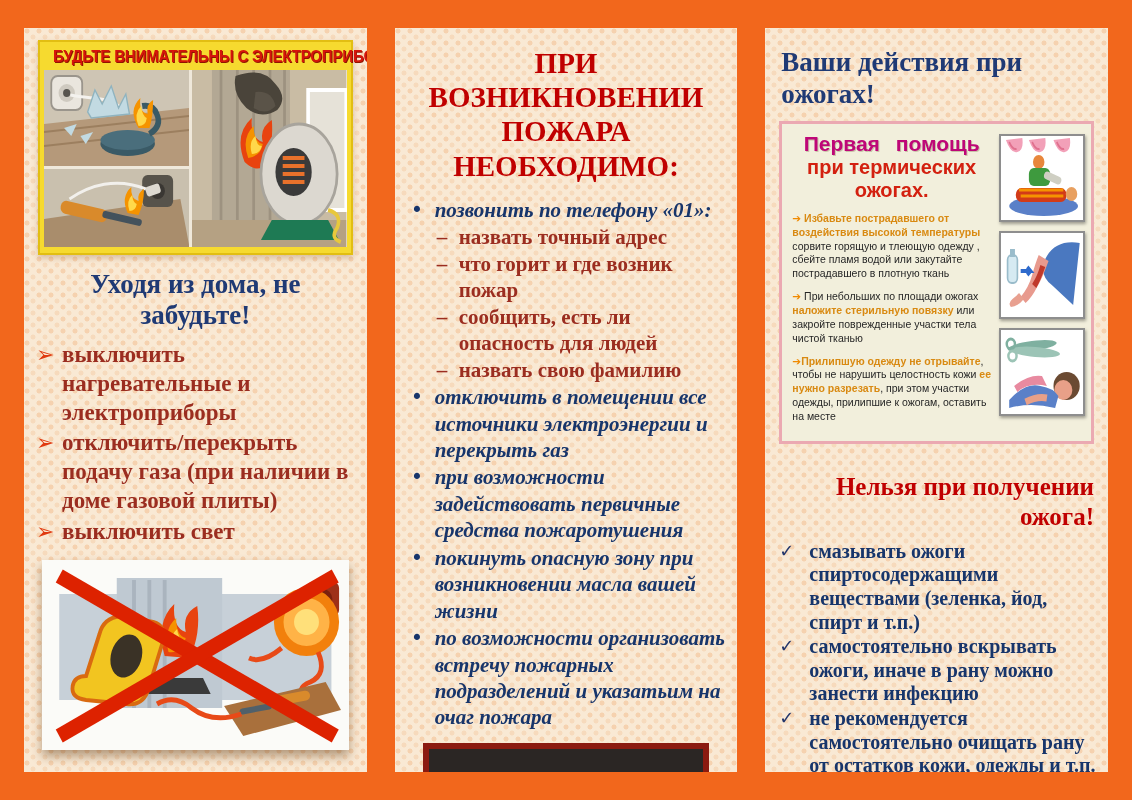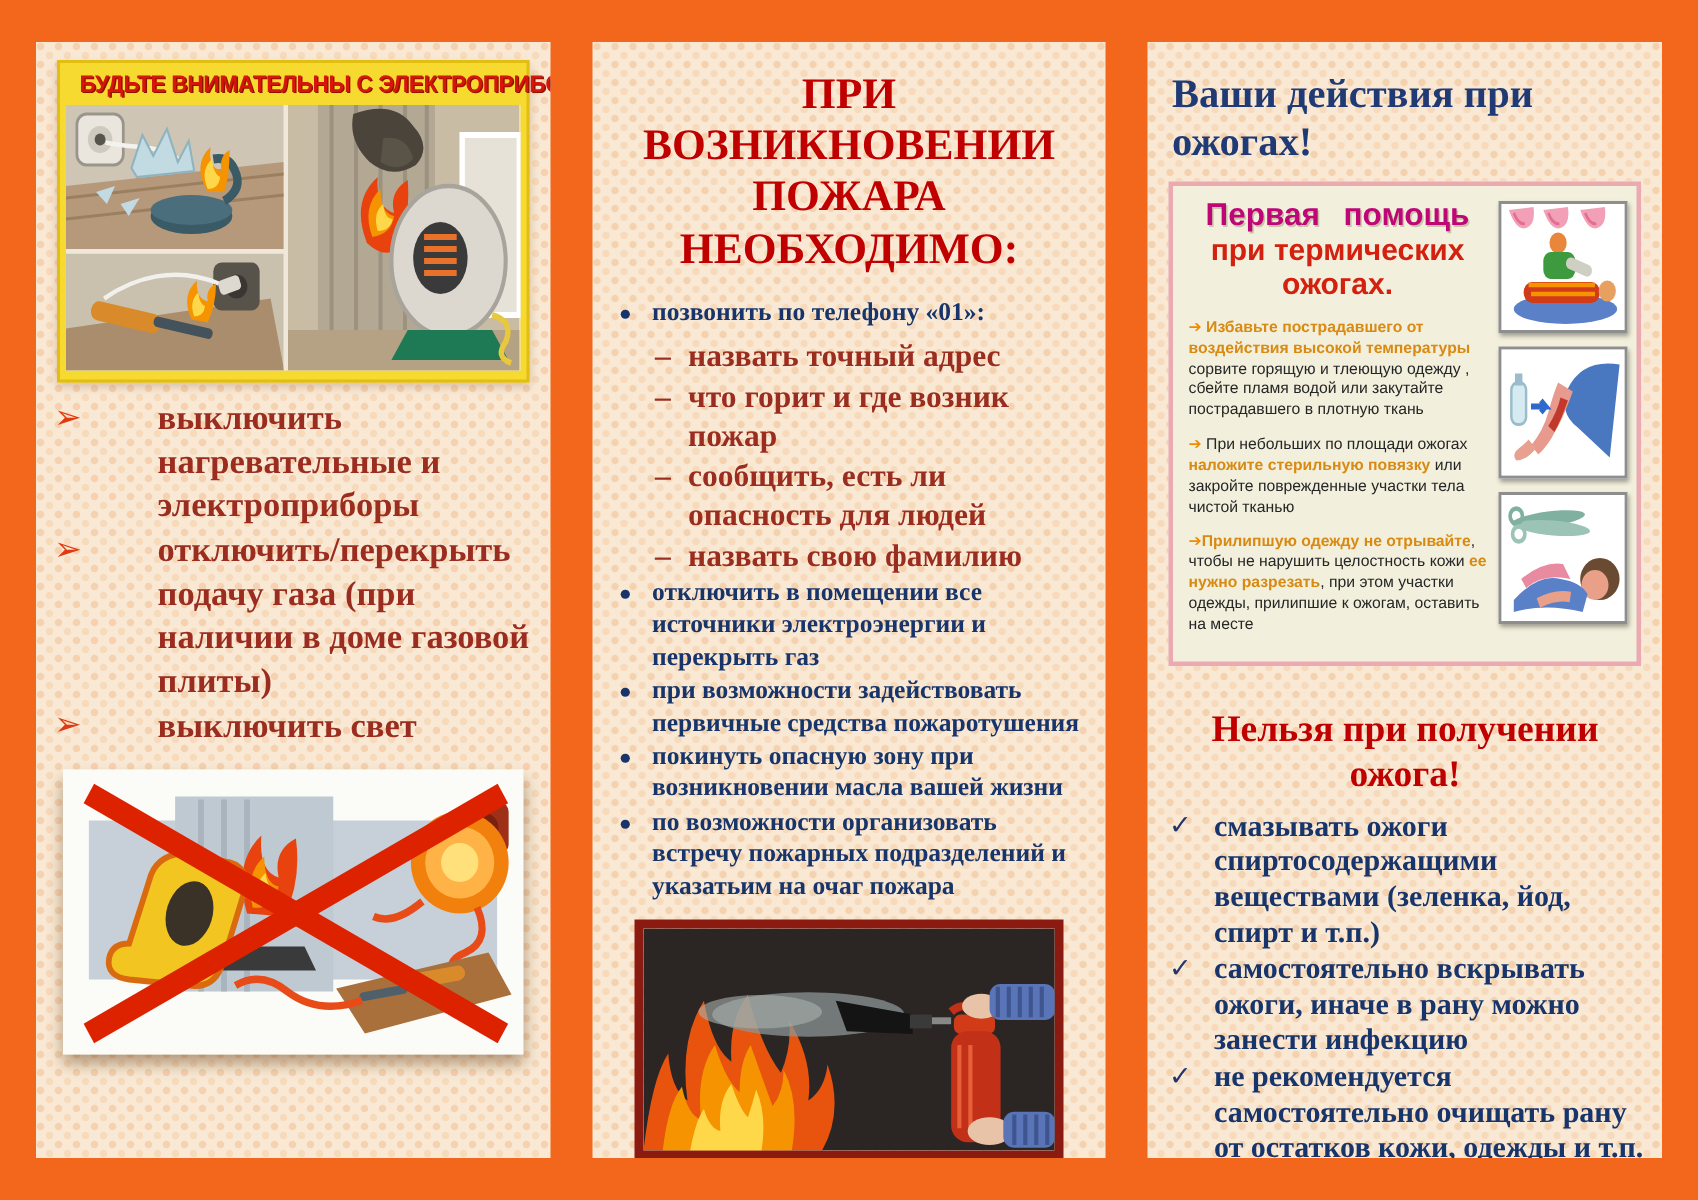--- a/index.html
+++ b/index.html
@@ -31,31 +31,31 @@
   .comic{display:grid;grid-template-columns:1fr 1.06fr;grid-template-rows:96px 78px;gap:3px;background:#efe8da;}
   .comic svg{display:block;width:100%;height:100%;}
   .cellC{grid-column:2;grid-row:1 / span 2;}
   .l-heading{
     color:#1F3A75;font-weight:bold;font-size:27px;line-height:1.15;
     text-align:center;margin:14px 6px 10px 6px;
   }
   .l-list{margin:0 0 10px 0;}
   .l-item{display:grid;grid-template-columns:26px 1fr;margin:2px 0;}
   .l-marker{color:#E03A10;font-size:22px;line-height:1.25;font-family:"DejaVu Sans", sans-serif;}
-  .l-text{color:#9B2D20;font-weight:bold;font-size:23px;line-height:1.25;margin-left:43px;}
+  .l-text{color:#9B2D20;font-weight:bold;font-size:23px;line-height:1.25;}
   .crossimg{margin:14px 6px 0 6px;background:#FBFBF8;box-shadow:0 6px 10px rgba(90,50,10,.45);}
   .crossimg svg{display:block;width:100%;height:190px;}
   
   .m-heading{
     color:#C00000;font-weight:bold;font-size:29px;line-height:1.18;
     text-align:center;margin:8px 4px 14px 4px;
   }
   .m-item{display:grid;grid-template-columns:24px 1fr;margin:1px 0 1px 4px;}
   .m-bullet{color:#17356B;font-size:21px;line-height:1.26;font-family:"DejaVu Sans", sans-serif;}
-  .m-text{color:#17356B;font-weight:bold;font-size:17px;line-height:1.26;}
+  .m-text{color:#17356B;font-weight:bold;font-size:21px;line-height:1.26;font-style:italic;}
   .m-sub{display:grid;grid-template-columns:22px 1fr;margin-left:30px;}
   .m-dash{color:#9B2D20;font-weight:bold;font-size:21px;line-height:1.26;}
   .m-subtext{color:#9B2D20;font-weight:bold;font-size:21px;line-height:1.26;}
   .photo{margin:12px 16px 0 16px;border:6px solid #8B1A10;}
   .photo svg{display:block;width:100%;height:148px;}
   
   .r-heading{
     color:#1F3A75;font-weight:bold;font-size:27px;line-height:1.2;
     text-align:left;margin:8px 4px 10px 4px;
   }
@@ -68,21 +68,21 @@
   .aid-title{color:#BE0677;font-weight:bold;font-size:21px;text-align:center;word-spacing:10px;text-shadow:1px 1px 0 #c9c3a8;}
   .aid-subtitle{color:#D3200F;font-weight:bold;font-size:20px;text-align:center;margin-bottom:10px;}
   .aid-sec{font-size:10.5px;line-height:1.32;color:#262626;margin:0 0 9px 0;}
   .aid-arrow{color:#F08A00;font-family:"DejaVu Sans", sans-serif;font-weight:bold;}
   .aid-orange{color:#D98A12;font-weight:bold;}
   .aid-imgs{display:flex;flex-direction:column;gap:9px;padding-top:2px;}
   .fimg{border:2px solid #8E8E8E;background:#fff;box-shadow:1px 2px 3px rgba(0,0,0,.35);}
   .fimg svg{display:block;width:100%;height:84px;}
   .r-heading2{
     color:#C00000;font-weight:bold;font-size:25px;line-height:1.2;
-    text-align:center;margin:6px 2px 8px 2px;
+    text-align:right;margin:6px 2px 8px 2px;
   }
   .r-item{display:grid;grid-template-columns:30px 1fr;margin:0 0 1px 2px;}
   .r-marker{color:#23366B;font-size:18px;line-height:1.18;font-family:"DejaVu Sans", sans-serif;}
   .r-text{color:#17356B;font-weight:bold;font-size:20px;line-height:1.18;}
 </style>
 </head>
 <body>
 
 <div class="board">
 
@@ -139,20 +139,21 @@
             <ellipse cx="118" cy="104" rx="42" ry="50" fill="#DCD8D0" stroke="#a8a49c" stroke-width="3"></ellipse>
             <ellipse cx="112" cy="102" rx="20" ry="24" fill="#3A3A3A"></ellipse>
             <path d="M100,88 h24 M100,96 h24 M100,104 h24 M100,112 h24" stroke="#E8712B" stroke-width="4"></path>
             <polygon points="88,150 150,150 162,170 76,170" fill="#1E7A54"></polygon>
             <path d="M150,140 q16,4 10,18 q-8,10 4,14" stroke="#E8C83C" stroke-width="4" fill="none"></path>
           </svg>
         </div>
       </div>
     </div>
 
+    <div class="l-heading">Уходя из дома, не забудьте!</div>
 
     <div class="l-list">
       <div class="l-item">
         <span class="l-marker">➢</span>
         <span class="l-text">выключить нагревательные и электроприборы</span>
       </div>
       <div class="l-item">
         <span class="l-marker">➢</span>
         <span class="l-text">отключить/перекрыть подачу газа (при наличии в доме газовой плиты)</span>
       </div>

